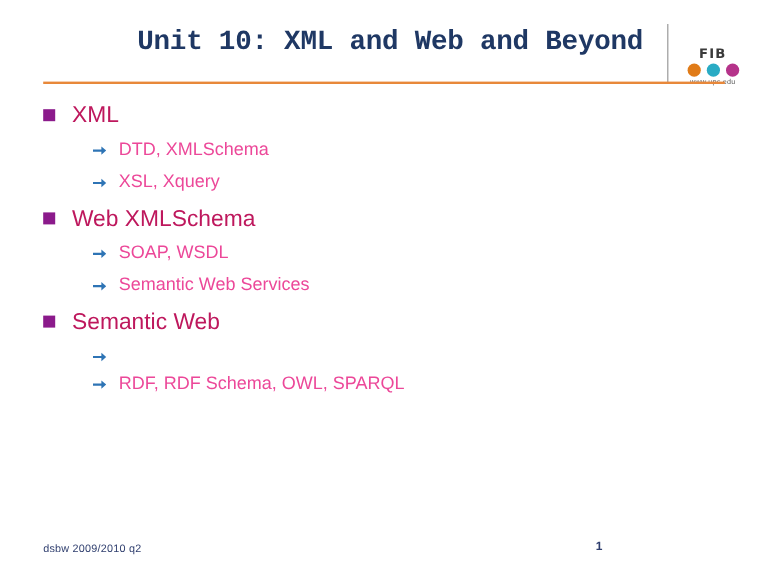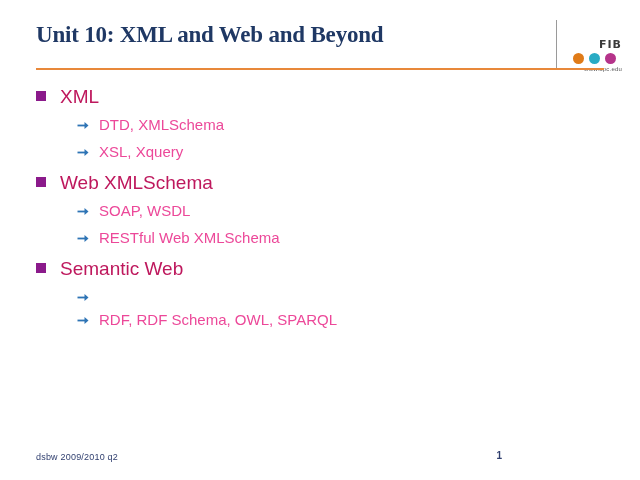--- a/index.html
+++ b/index.html
@@ -29,46 +29,47 @@
     top: 18px;
     width: 640px;
     height: 52px;
   }
 
   .slide-title {
     position: absolute;
     left: 36px;
     top: 0px;
     width: 500px;
-    font-family: Liberation Serif, serif;
+    font-family: Liberation Mono, monospace;
     font-size: 23px;
     font-weight: bold;
     letter-spacing: -0.2px;
     color: #1F3864;
     line-height: 34px;
     white-space: nowrap;
+    text-align: right;
   }
 
   .header-divider {
     position: absolute;
     left: 556px;
     top: 2px;
     width: 1px;
     height: 50px;
     background: #9a9a9a;
   }
 
   
   .logo {
     position: absolute;
     left: 566px;
     top: 20px;
     width: 56px;
     height: 40px;
-    text-align: right;
+    text-align: center;
   }
   .logo-fib {
     font-family: "DejaVu Sans", sans-serif;
     font-size: 11px;
     font-weight: bold;
     letter-spacing: 1px;
     color: #3a3a3a;
     line-height: 13px;
   }
   .logo-dots {
@@ -244,21 +245,21 @@
       </span>
       <span class="l2-text">SOAP, WSDL</span>
     </div>
     <div class="l2">
       <span class="bullet-arrow">
         <svg width="15" height="15" viewBox="0 0 15 15">
           <path d="M1.5 7.5 H10" stroke="#2E74B5" stroke-width="1.8" fill="none"></path>
           <path d="M8.5 4 L12.5 7.5 L8.5 11 Z" fill="#2E74B5"></path>
         </svg>
       </span>
-      <span class="l2-text">RESTful Web XMLSchema</span>
+      <span class="l2-text">Semantic Web Services</span>
     </div>
 
     <div class="l1">
       <span class="bullet-square"></span>
       <span class="l1-text">Semantic Web</span>
     </div>
     <div class="l2">
       <span class="bullet-arrow">
         <svg width="15" height="15" viewBox="0 0 15 15">
           <path d="M1.5 7.5 H10" stroke="#2E74B5" stroke-width="1.8" fill="none"></path>

